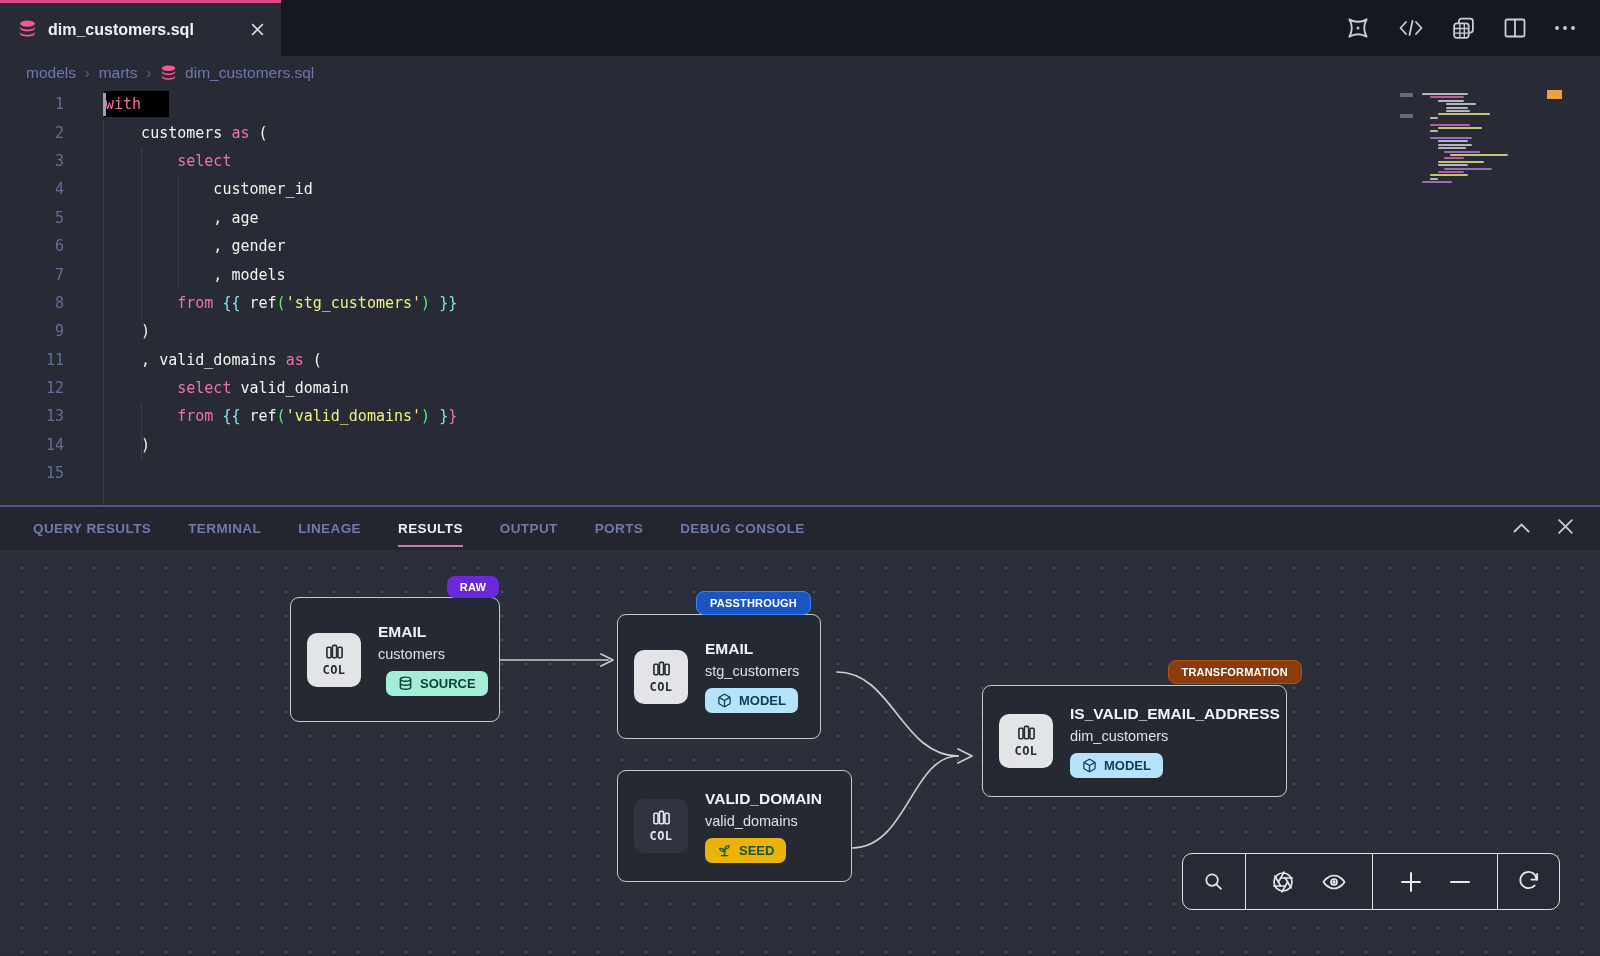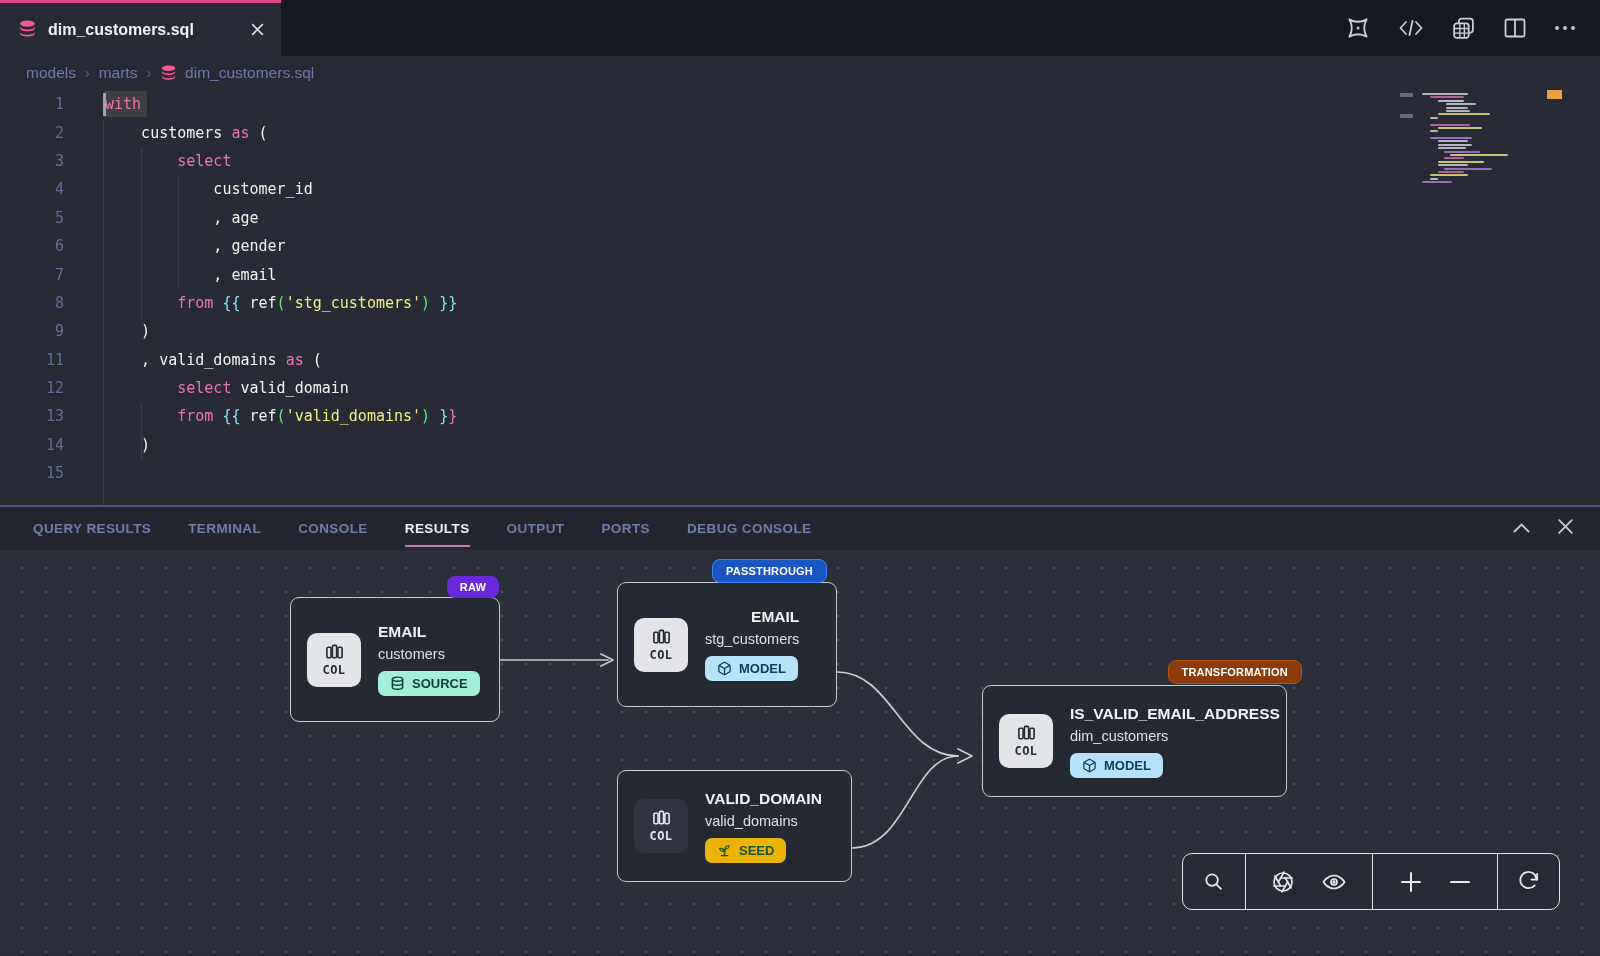--- a/index.html
+++ b/index.html
@@ -21,21 +21,21 @@
   
   .editor { position: relative; height: 415px; background: #282b36; overflow: hidden; }
   .code-line { display: flex; height: 28.4px; align-items: center; font-family: "DejaVu Sans Mono", monospace; font-size: 15px; position: relative; z-index: 2; }
   .gutter { width: 64px; text-align: right; color: #626e95; flex: none; }
   .lcontent { white-space: pre; padding-left: 41px; }
   .tok.fg { color: #f4f3ee; }
   .tok.kw { color: #f170b5; }
   .tok.cy { color: #85e5f5; }
   .tok.ye { color: #eef284; }
   .tok.gr { color: #58f077; }
-  .tok.sel { background: #404040; padding: 4px 6px 4px 1px; margin: -4px -14px -4px -1px; }
+  .tok.sel { background: #000000; padding: 4px 28px 4px 1px; margin: -4px -14px -4px -1px; }
   .cursor { position: absolute; left: 103px; top: 3px; width: 2.5px; height: 23px; background: #9aa5ad; z-index: 3; }
   .iguide { position: absolute; width: 1px; background: #3a3e4c; z-index: 1; }
   .g0 { left: 103px; top: 30px; height: 385px; }
   .g4a { left: 141px; top: 58px; height: 170px; }
   .g4b { left: 141px; top: 313px; height: 57px; }
   .g8 { left: 178px; top: 86px; height: 113px; }
 
   .minimap { position: absolute; right: 66px; top: 3px; width: 112px; height: 170px; z-index: 4; }
   .mrow { height: 2px; margin-bottom: 1.4px; border-radius: 1px; opacity: .8; }
   .scroll-marker { position: absolute; right: 38px; top: 0; width: 15px; height: 9px; background: #e8a33d; z-index: 5; }
@@ -51,39 +51,39 @@
   .panel-actions { margin-left: auto; display: flex; align-items: center; gap: 26px; padding-right: 26px; color: #c9ccd3; }
 
   
   .canvas { position: relative; height: 404px; background: #2b2f3a;
     background-image: radial-gradient(rgba(138,146,168,.38) 1.1px, transparent 1.2px);
     background-size: 24px 24px; background-position: 10px 6px; overflow: hidden; }
   .edges { position: absolute; inset: 0; z-index: 1; }
 
   .lnode { position: absolute; background: #252932; border: 1px solid #c6c9d2; border-radius: 9px; display: flex; align-items: center; gap: 17px; padding: 0 18px 0 16px; z-index: 2; }
   .n1 { left: 290px; top: 47px; width: 210px; height: 125px; }
-  .n2 { left: 617px; top: 32px; width: 220px; height: 125px; text-align: right; }
+  .n2 { left: 617px; top: 64px; width: 204px; height: 125px; }
   .n3 { left: 617px; top: 220px; width: 235px; height: 112px; }
   .n4 { left: 982px; top: 135px; width: 305px; height: 112px; }
 
   .tag { position: absolute; top: -22px; font-size: 11px; font-weight: 700; color: #fff; padding: 5px 13px; border-radius: 8px; letter-spacing: .2px; }
   .tag.raw { right: 0; background: #6a28d9; }
   .tag.passthrough { right: 9px; top: -24px; background: #1a55c0; border: 1.5px solid #3f83f8; }
   .tag.transformation { right: -16px; top: -26px; background: #8c3c0a; border: 1.5px solid #b45309; }
 
   .colbox { width: 54px; height: 54px; border-radius: 10px; display: flex; flex-direction: column; align-items: center; justify-content: center; gap: 0; flex: none; }
   .colbox.light { background: #e2e4e8; color: #262a33; }
   .colbox.dark { background: #2f3440; color: #e4e6ea; }
   .collabel { font-family: "DejaVu Sans Mono", monospace; font-size: 12px; font-weight: 700; letter-spacing: .4px; margin-top: 1px; }
 
   .nbody { display: flex; flex-direction: column; }
   .ntitle { color: #f2f3f5; font-weight: 700; font-size: 15.5px; }
   .nsub { color: #dde0e6; font-size: 14.5px; margin-top: 5px; }
   .nbadge { margin-top: 9px; display: inline-flex; align-items: center; gap: 7px; font-size: 13px; font-weight: 700; padding: 5px 12px; border-radius: 7px; align-self: flex-start; }
-  .nbadge.source { background: #a2eed8; color: #0e3f35; }
+  .nbadge.source { background: #a2eed8; color: #0e3f35; margin-left: 8px; }
   .nbadge.model { background: #b5e3fb; color: #0d3b5e; }
   .nbadge.seed { background: #eab308; color: #1d5427; }
 
   .gtoolbar { position: absolute; left: 1182px; top: 303px; width: 378px; height: 57px; border: 1.5px solid #dfe2e7; border-radius: 10px; display: flex; background: #262a34; z-index: 3; color: #e6e8ec; }
   .gcell { display: flex; align-items: center; justify-content: space-evenly; border-left: 1.5px solid #dfe2e7; }
   .gcell:first-child { border-left: none; }
   .gc1 { width: 62px; } .gc2 { width: 128px; } .gc3 { width: 126px; } .gc4 { width: 62px; }
   .gtoolbar svg { display: block; }
 </style>
 </head>
@@ -180,21 +180,21 @@
       <div class="code-line">
         <div class="gutter">5</div>
         <div class="lcontent"><span class="tok fg">            , age</span></div>
       </div>
       <div class="code-line">
         <div class="gutter">6</div>
         <div class="lcontent"><span class="tok fg">            , gender</span></div>
       </div>
       <div class="code-line">
         <div class="gutter">7</div>
-        <div class="lcontent"><span class="tok fg">            , email</span></div>
+        <div class="lcontent"><span class="tok fg">            , models</span></div>
       </div>
       <div class="code-line">
         <div class="gutter">8</div>
         <div class="lcontent"><span class="tok fg">        </span><span class="tok kw">from</span><span class="tok fg"> </span><span class="tok cy">{{</span><span class="tok fg"> </span><span class="tok fg">ref</span><span class="tok gr">(</span><span class="tok ye">'stg_customers'</span><span class="tok gr">)</span><span class="tok fg"> </span><span class="tok cy">}}</span></div>
       </div>
       <div class="code-line">
         <div class="gutter">9</div>
         <div class="lcontent"><span class="tok fg">    )</span></div>
       </div>
       <div class="code-line">
@@ -250,21 +250,21 @@
     </div>
   <div class="scroll-marker"></div>
   <div class="mmark m1"></div>
   <div class="mmark m2"></div>
 </div>
 
 <div class="panel-header">
   <div class="ptabs" id="panel-tabs">
       <div class="ptab">QUERY RESULTS</div>
       <div class="ptab">TERMINAL</div>
-      <div class="ptab">CONSOLE</div>
+      <div class="ptab">LINEAGE</div>
       <div class="ptab active">RESULTS</div>
       <div class="ptab">OUTPUT</div>
       <div class="ptab">PORTS</div>
       <div class="ptab">DEBUG CONSOLE</div>
     </div>
   <div class="panel-actions">
     <span>
       <svg width="19" height="12" viewBox="0 0 19 12" fill="none" stroke="currentColor" stroke-width="1.8" stroke-linecap="round">
           <path d="M2.5 9.5 L9.5 2.5 L16.5 9.5"></path>
         </svg>

